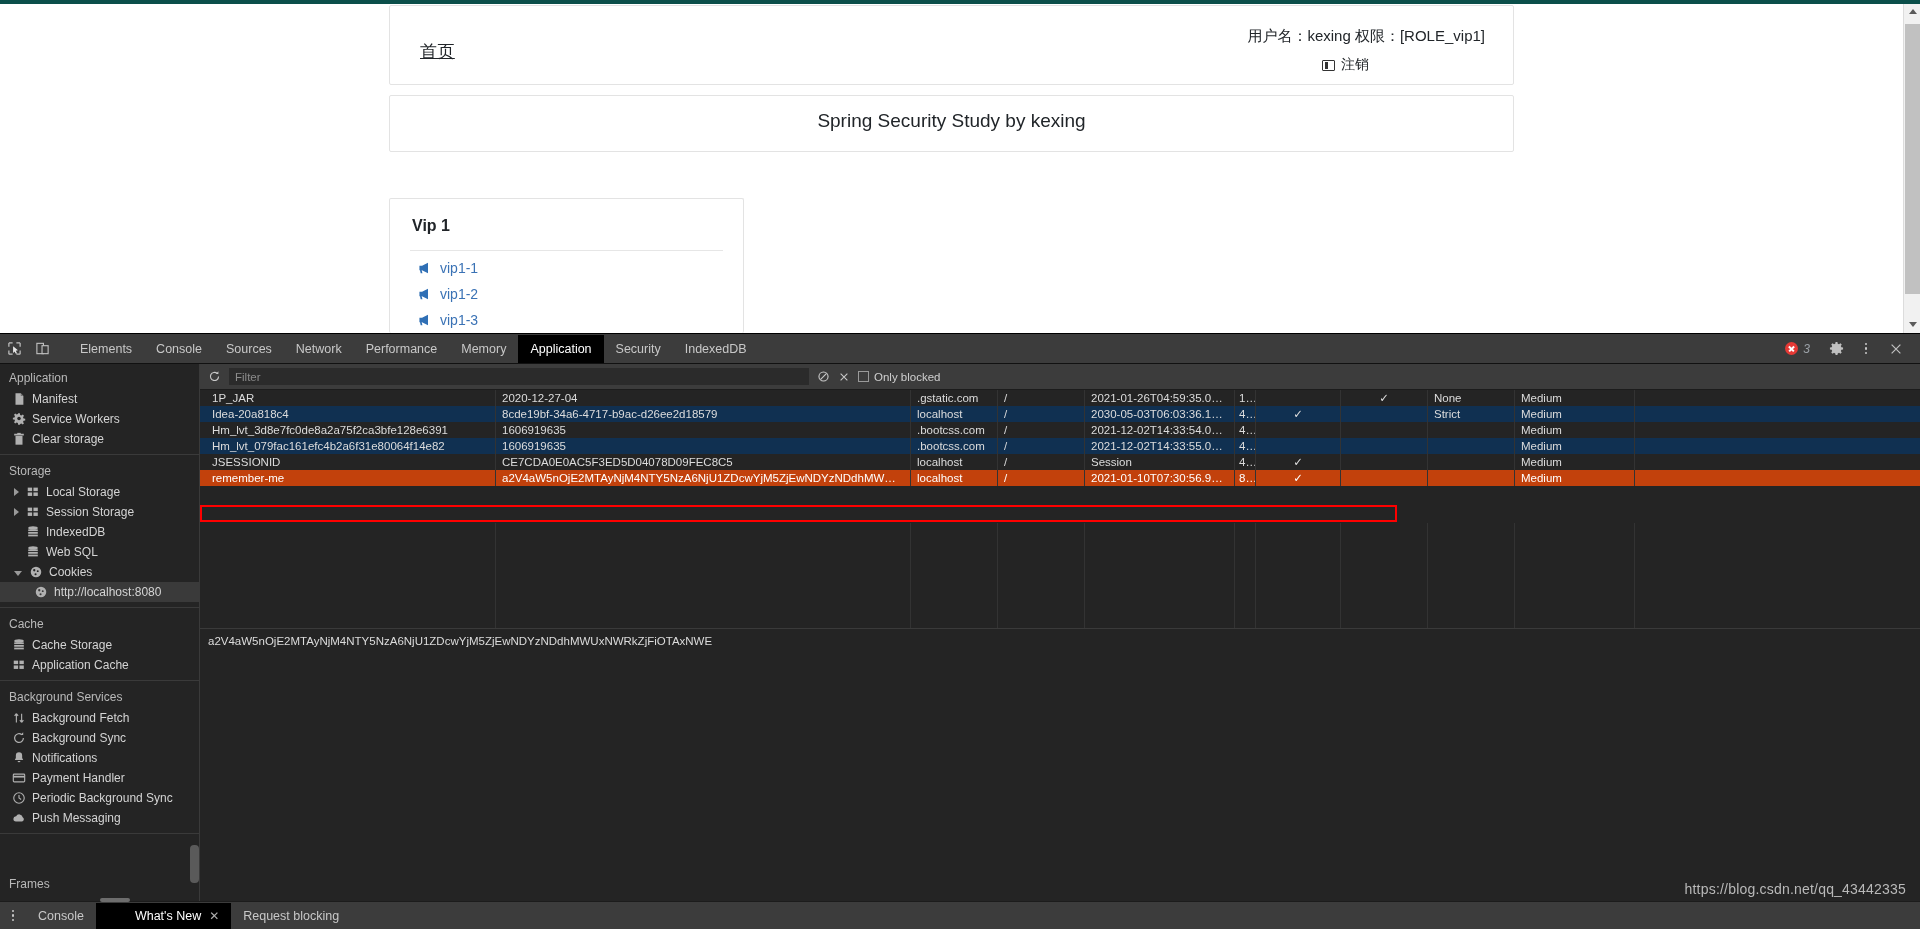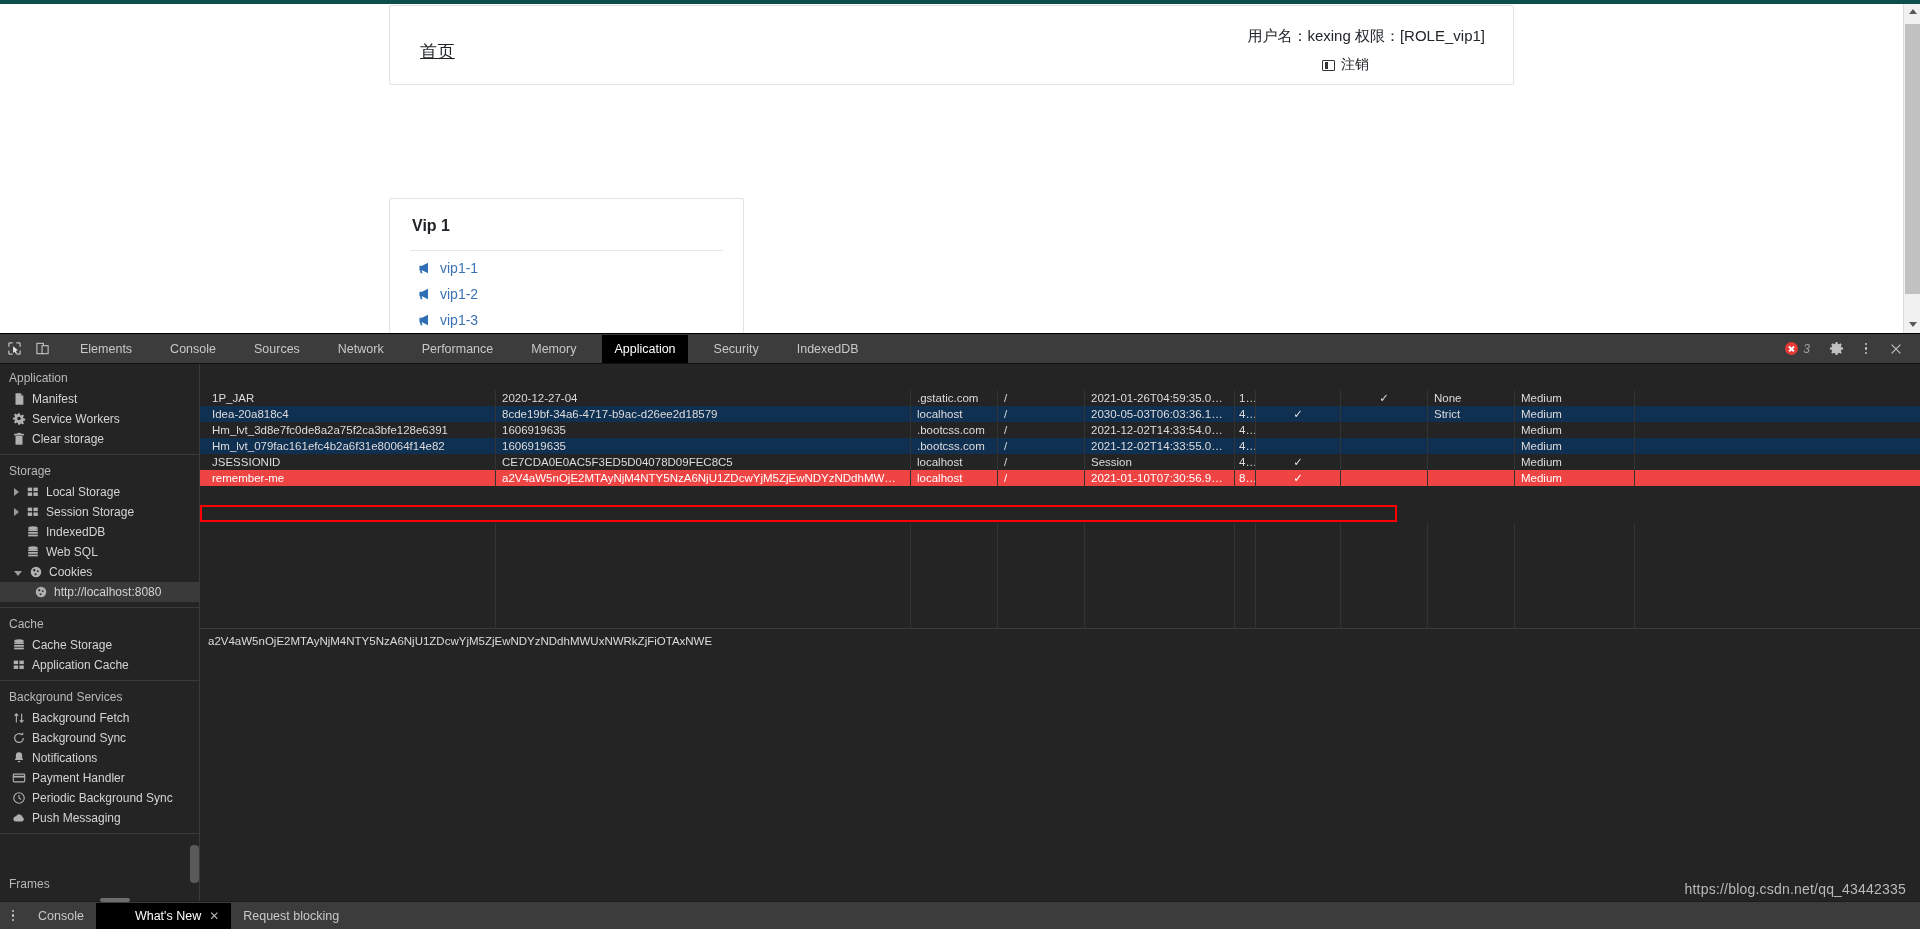--- a/index.html
+++ b/index.html
@@ -105,21 +105,21 @@
   
   #dt-toolbar {
     position: absolute; left: 0; top: 0; width: 1920px; height: 30px;
     background: #3c3c3c; border-bottom: 1px solid #111;
     display: flex; align-items: center;
   }
   .dt-icbtn {
     width: 28px; height: 28px; display: flex; align-items: center; justify-content: center;
     cursor: pointer;
   }
-  #dt-tabs { display: flex; align-items: center; margin-left: 12px; height: 28px; gap: 14px; }
+  #dt-tabs { display: flex; align-items: center; margin-left: 12px; height: 28px; }
   .dt-tab {
     padding: 0 12px; height: 28px; line-height: 28px;
     font-size: 12.5px; color: #c8c8c8; white-space: nowrap; cursor: pointer;
   }
   .dt-tab.active { background: #000000; color: #ffffff; }
   #dt-toolbar-right {
     margin-left: auto; display: flex; align-items: center; gap: 2px; padding-right: 10px;
   }
   #err-badge { display: flex; align-items: center; gap: 5px; margin-right: 10px; }
   .err-dot {
@@ -211,21 +211,21 @@
   .c-domain { flex: 0 0 87px; }
   .c-path   { flex: 0 0 87px; }
   .c-exp    { flex: 0 0 150px; }
   .c-size   { flex: 0 0 21px; text-align: right; padding: 0 4px; }
   .c-http   { flex: 0 0 85px; }
   .c-sec    { flex: 0 0 87px; }
   .c-same   { flex: 0 0 87px; }
   .c-prio   { flex: 0 0 120px; }
   .ct-body .ct-row.odd  { background: #242424; }
   .ct-body .ct-row.even { background: #103051; }
-  .ct-body .ct-row.sel  { background: #ef4444; }
+  .ct-body .ct-row.sel  { background: #c2410c; }
   .ct-body .ct-row.sel .cell { color: #ffffff; }
   .ct-row .cell.indent { padding-left: 12px; }
 
   #filler {
     position: absolute; left: 0; top: 133px; right: 0; height: 105px;
     display: flex;
   }
   .fill-col { border-right: 1px solid #333; height: 105px; }
 
   #sel-highlight {
@@ -288,20 +288,23 @@
 
   <div class="page-card" id="card-nav">
     <a id="home-link" href="#">首页</a>
     <div id="user-info">用户名：kexing 权限：[ROLE_vip1]</div>
     <div id="logout-row">
       <span class="logout-glyph"></span>
       <span>注销</span>
     </div>
   </div>
 
+  <div class="page-card" id="card-title">
+    <div id="title-text">Spring Security Study by kexing</div>
+  </div>
 
   <div class="page-card" id="card-vip">
     <div id="vip-head">Vip 1</div>
     <div id="vip-rule"></div>
     <div id="vip-list">
       <div class="vip-item">
         <svg class="megaphone" viewBox="0 0 16 14">
           <path d="M1.5 4.5h3l7-3.5v12l-7-3.5h-3z" fill="#2f6fb5"></path>
           <path d="M2 9l1 4h2l-1-4z" fill="#2f6fb5"></path>
         </svg>
@@ -543,20 +546,45 @@
         <span>Push Messaging</span>
       </div>
       <div class="side-div"></div>
 
       <div id="frames-label">Frames</div>
       <div id="side-scroll"></div>
     </div>
 
     <div id="dt-main">
 
+      <div id="filterbar">
+        <span style="display:flex;align-items:center;">
+          <svg width="13" height="13" viewBox="0 0 16 16">
+            <path d="M13 8a5 5 0 11-1.7-3.8" stroke="#c8c8c8" stroke-width="1.4" fill="none"></path>
+            <path d="M12.8 1.6v3.2H9.6z" fill="#c8c8c8"></path>
+          </svg>
+        </span>
+        <input id="filter-input" type="text" placeholder="Filter" style="">
+        <span style="display:flex;align-items:center;">
+          <svg width="13" height="13" viewBox="0 0 16 16">
+            <circle cx="8" cy="8" r="5.6" stroke="#c8c8c8" stroke-width="1.4" fill="none"></circle>
+            <path d="M4.2 11.8L11.8 4.2" stroke="#c8c8c8" stroke-width="1.4"></path>
+          </svg>
+        </span>
+        <span style="display:flex;align-items:center;">
+          <svg width="12" height="12" viewBox="0 0 16 16">
+            <path d="M3.5 3.5l9 9M12.5 3.5l-9 9" stroke="#c8c8c8" stroke-width="1.4"></path>
+          </svg>
+        </span>
+        <div id="only-blocked">
+          <span class="chk"></span>
+          <span>Only blocked</span>
+        </div>
+        <span class="fb-spacer"></span>
+      </div>
 
       <div id="cookie-table">
 
 
         <div class="ct-body">
 
           <div class="ct-row odd">
             <div class="cell c-name indent">1P_JAR</div>
             <div class="cell c-value">2020-12-27-04</div>
             <div class="cell c-domain">.gstatic.com</div>

